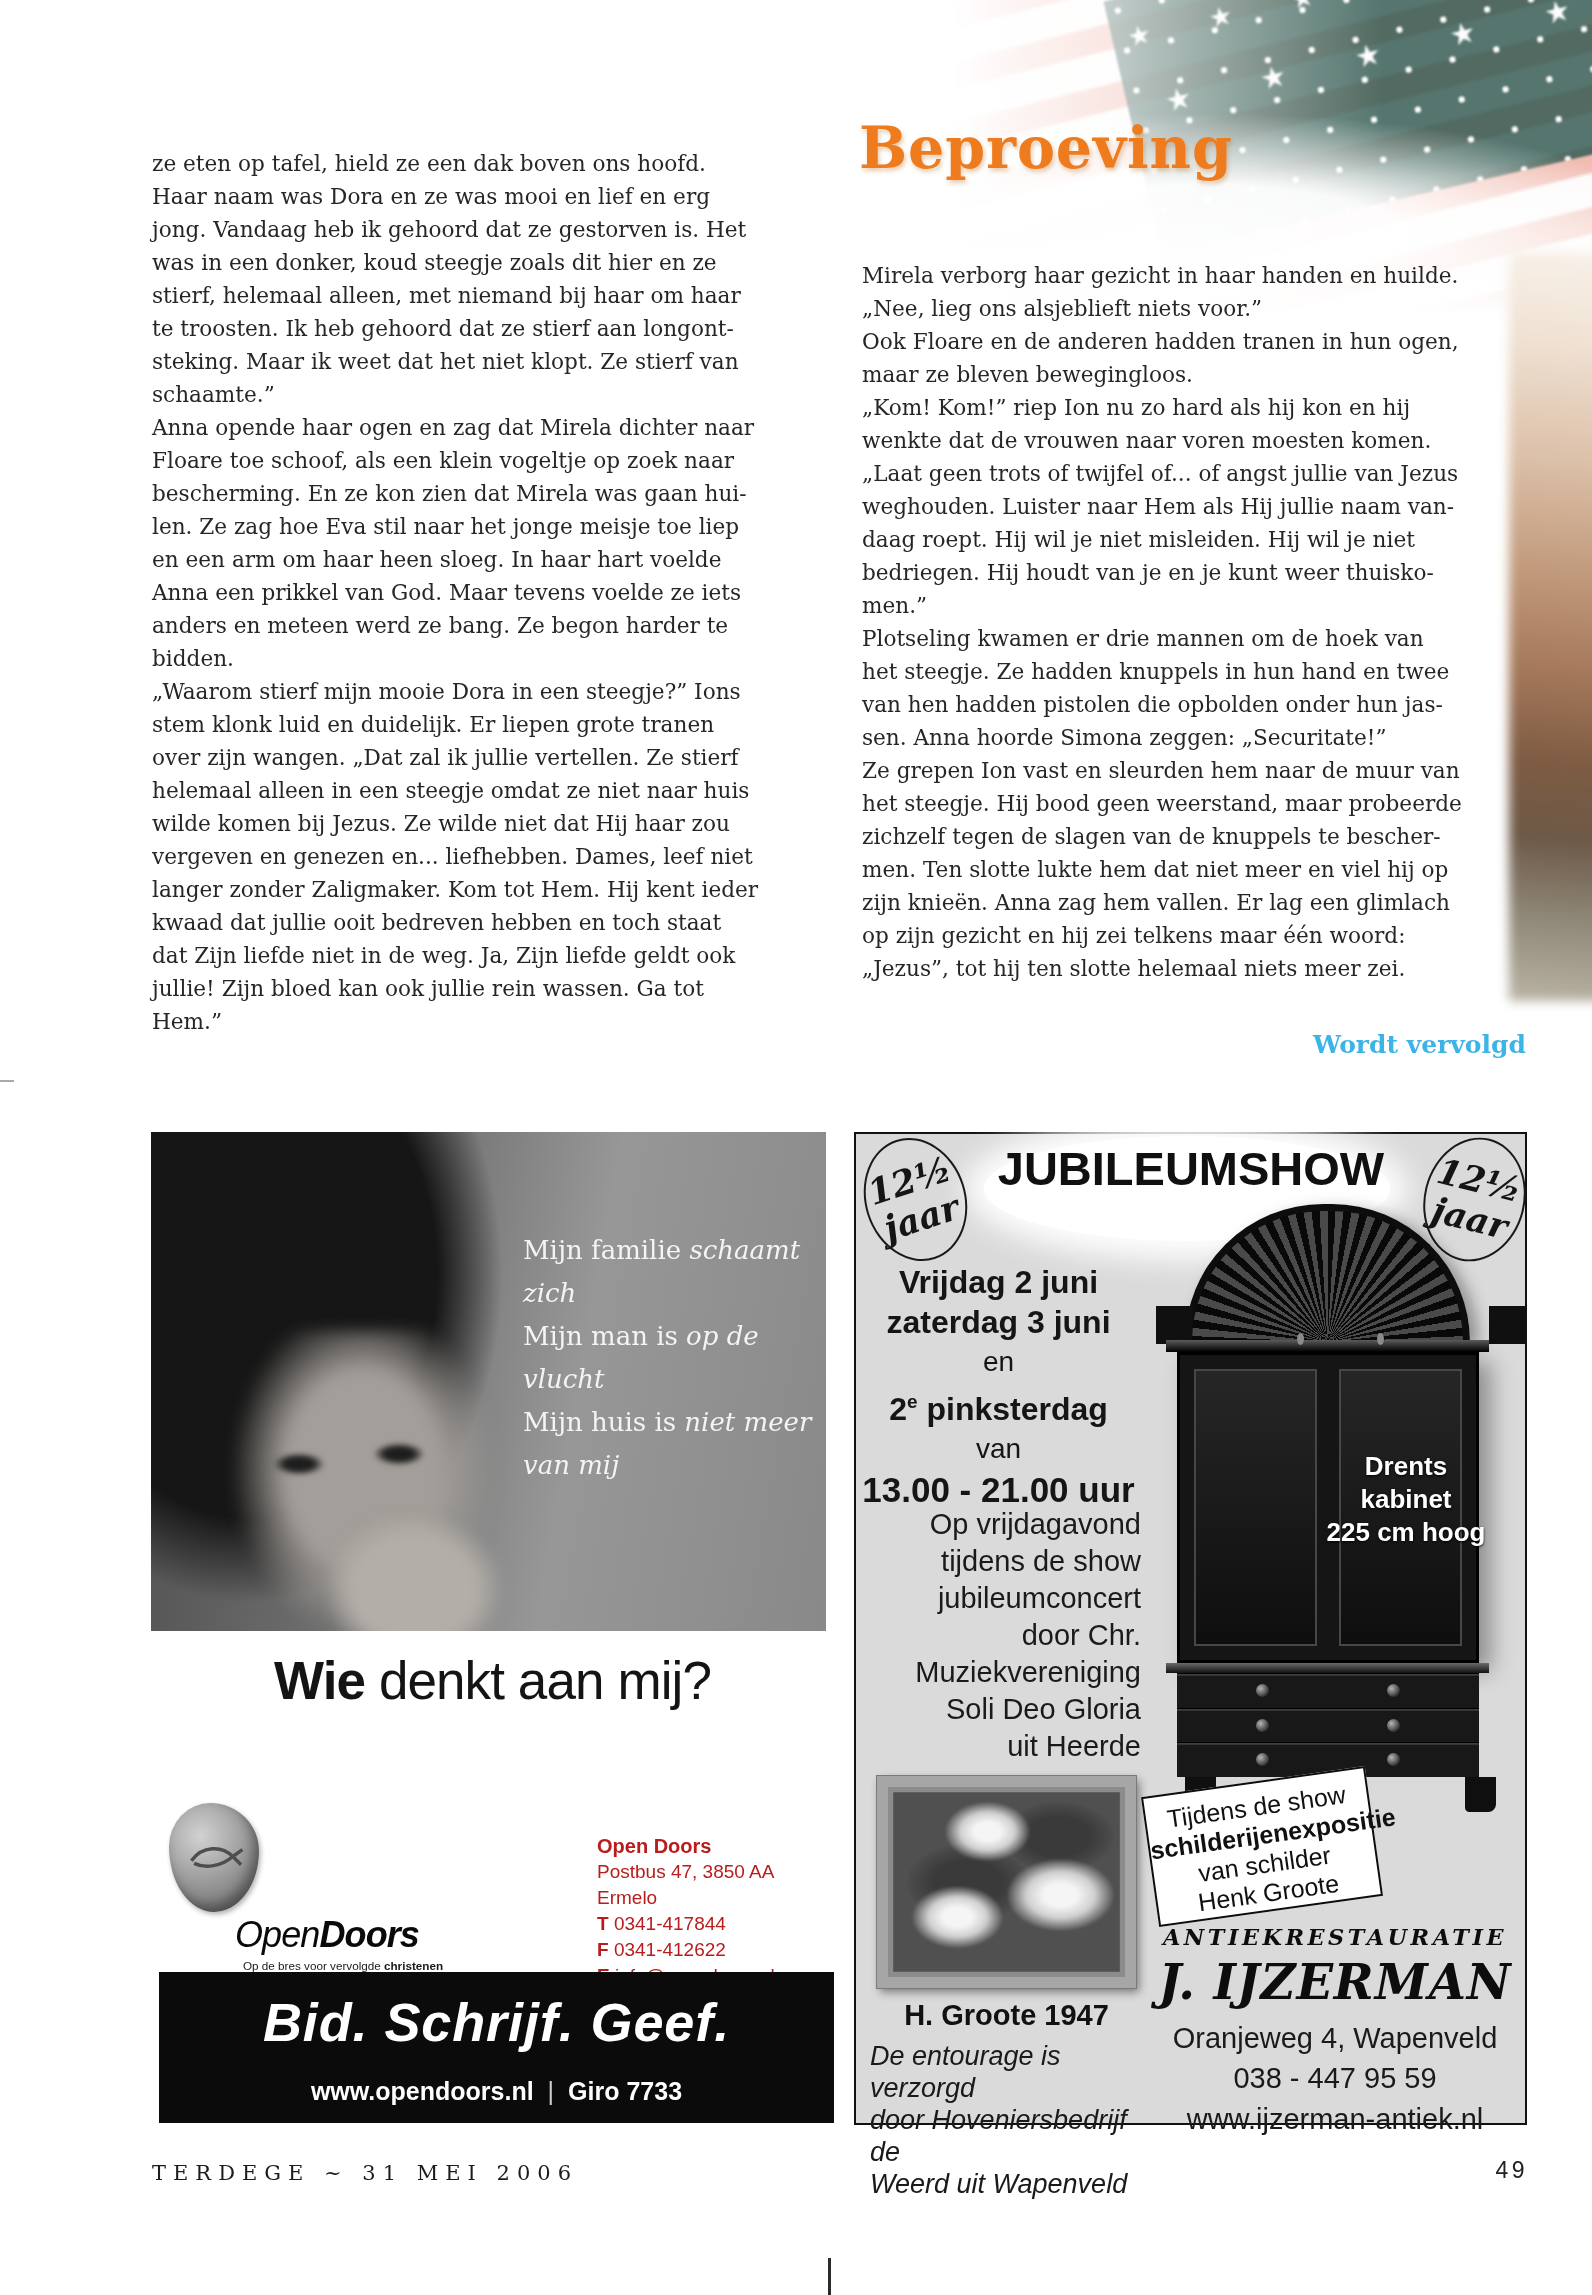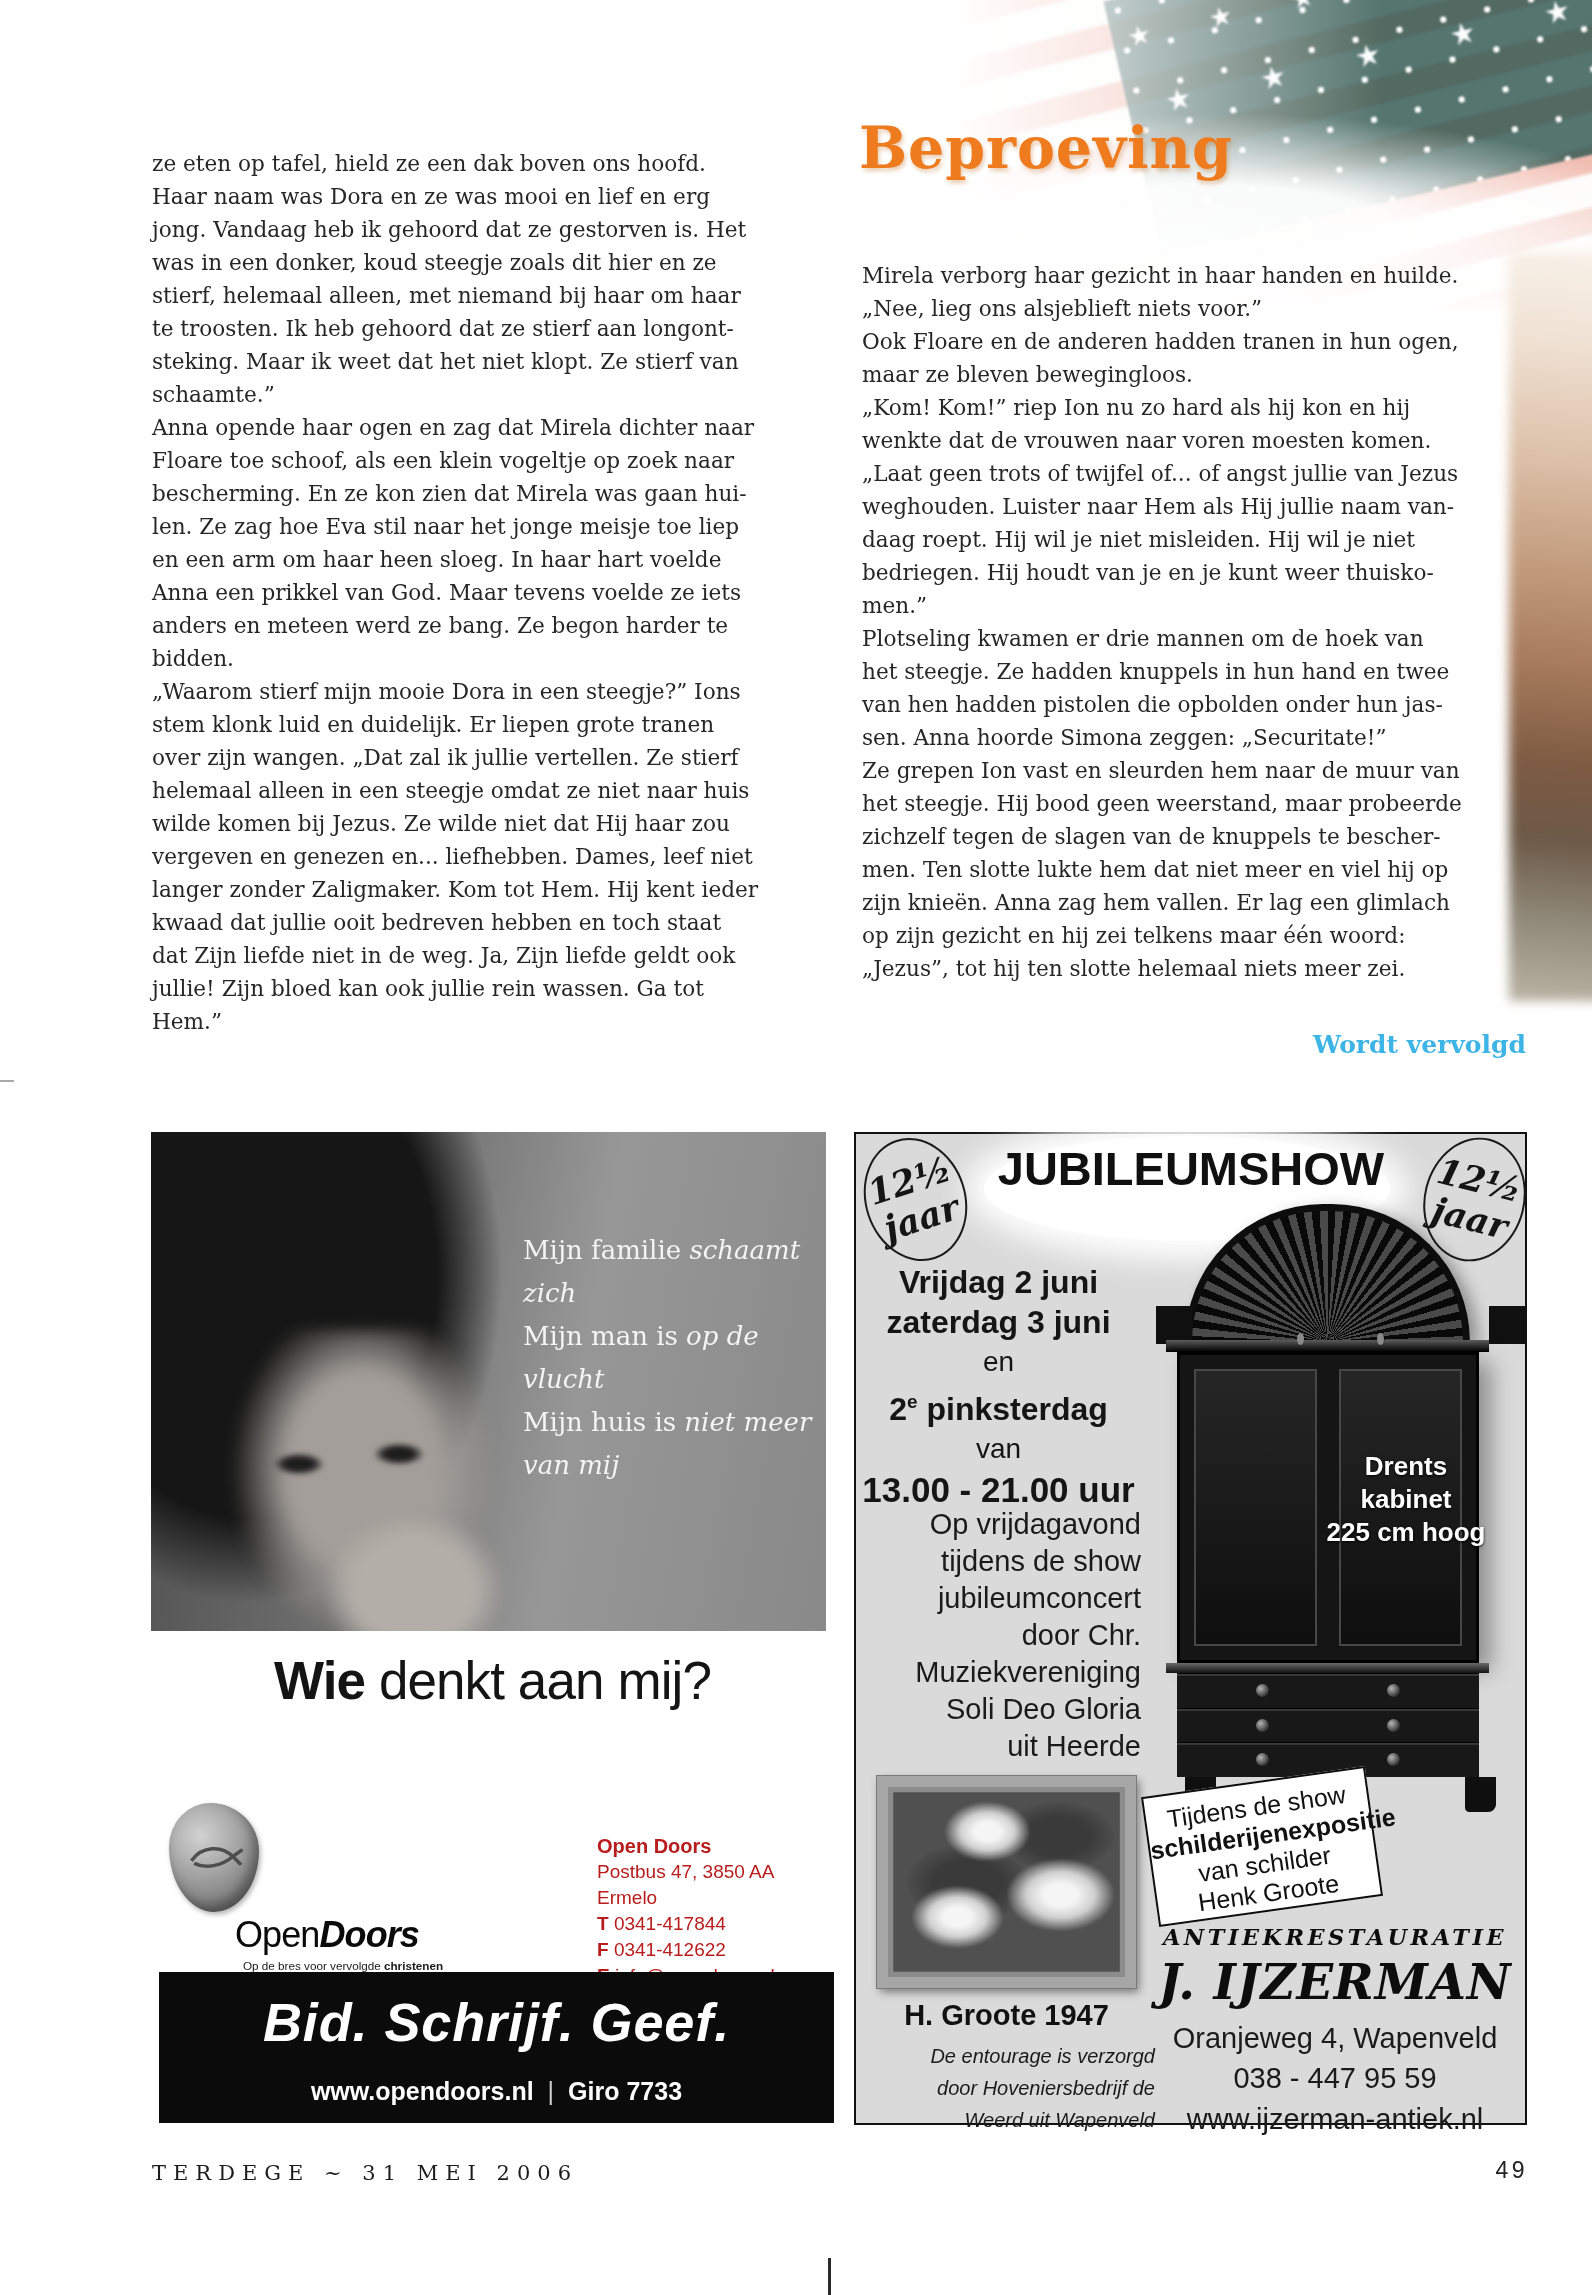--- a/index.html
+++ b/index.html
@@ -64,21 +64,21 @@
   .od-headline{position:absolute;left:123px;top:518px;width:552px;font-size:53px;letter-spacing:-0.9px;
     font-family:"Liberation Sans",sans-serif;color:#141414;}
   .od-headline b{font-weight:700;} .od-headline span{font-weight:400;}
   .od-stone{position:absolute;left:18px;top:671px;width:90px;height:109px;
     border-radius:46% 54% 50% 50%/40% 44% 56% 60%;
     background:radial-gradient(circle at 35% 30%,#d2d2d2,#939393 55%,#6f6f6f 90%);
     box-shadow:inset -5.2px -7px 12px rgba(0,0,0,0.35),1.7px 2.6px 5.2px rgba(0,0,0,0.3);}
   .od-stone svg{position:absolute;left:10.4px;top:19px;}
   .od-logotype{position:absolute;left:84px;top:782px;font-family:"Liberation Sans",sans-serif;
     font-size:36px;color:#0a0a0a;letter-spacing:-0.9px;}
-  .od-logotype .open{font-weight:500;} .od-logotype .doors{font-weight:700;font-style:italic;}
+  .od-logotype .open{font-weight:500;font-style:italic;} .od-logotype .doors{font-weight:700;font-style:italic;}
   .od-tagline{position:absolute;left:92px;top:827px;font-family:"Liberation Sans",sans-serif;
     font-size:11.7px;color:#1a1a1a;}
   .od-tagline b{font-weight:700;}
   .od-contact{position:absolute;left:446px;top:701px;font-family:"Liberation Sans",sans-serif;
     font-size:19px;line-height:26px;color:#b91c1c;}
   .od-contact .nm{font-weight:bold;font-size:20px;}
   .od-contact b{font-weight:bold;}
   .od-banner{position:absolute;left:0;top:840px;width:675px;height:151px;background:#0b0b0b;color:#fff;
     font-family:"Liberation Sans",sans-serif;text-align:center;margin-left:8px;}
   .od-slogan{position:absolute;left:0;top:19px;width:100%;font-size:54px;font-weight:bold;font-style:italic;letter-spacing:0.9px;}
@@ -136,21 +136,21 @@
   .pad{position:absolute;border-radius:50%;background:radial-gradient(ellipse,#3a3a3a 40%,rgba(58,58,58,0) 75%);}
   .pad.p1{left:8%;top:30%;width:121px;height:78px;} .pad.p2{left:48%;top:8%;width:112px;height:69px;}
   .lily{position:absolute;border-radius:50%;filter:blur(0.9px);
     background:radial-gradient(ellipse,#f5f5f5 22%,#d0d0d0 45%,rgba(150,150,150,0) 72%);}
   .lily.f1{left:24%;top:8%;width:85px;height:59px;}
   .lily.f2{left:50%;top:38%;width:107px;height:72px;}
   .lily.f3{left:10%;top:52%;width:91px;height:62px;}
   .ij-caption{left:877px;top:1999px;width:259px;text-align:center;font-family:"Liberation Sans",sans-serif;
     font-size:29px;font-weight:bold;color:#111;}
   .ij-entourage{left:870px;top:2040px;width:285px;font-family:"Liberation Sans",sans-serif;font-style:italic;
-    font-size:20px;line-height:32px;color:#1a1a1a;text-align:right;}
+    font-size:27px;line-height:32px;color:#1a1a1a;}
   .ij-expo{left:1149px;top:1781px;width:226px;height:131px;background:#fff;border:2.6px solid #0d0d0d;
     transform:rotate(-8deg);text-align:center;font-family:"Liberation Sans",sans-serif;font-size:25px;
     line-height:29px;color:#111;padding-top:8.6px;box-sizing:border-box;}
   .ij-expo b{font-weight:bold;}
   .ij-company{left:1143px;top:1924px;width:384px;text-align:center;color:#0d0d0d;}
   .ij-cat{font-style:italic;font-weight:bold;font-size:22.4px;letter-spacing:3.5px;}
   .ij-name{font-style:italic;font-weight:bold;font-size:48px;letter-spacing:0.9px;margin-top:4px;}
   .ij-addr{font-family:"Liberation Sans",sans-serif;font-size:29px;margin-top:12px;color:#1a1a1a;}
   .ij-phone{font-family:"Liberation Sans",sans-serif;font-size:29px;margin-top:7px;color:#1a1a1a;}
   .ij-web{font-family:"Liberation Sans",sans-serif;font-size:29px;margin-top:7.8px;color:#1a1a1a;}

